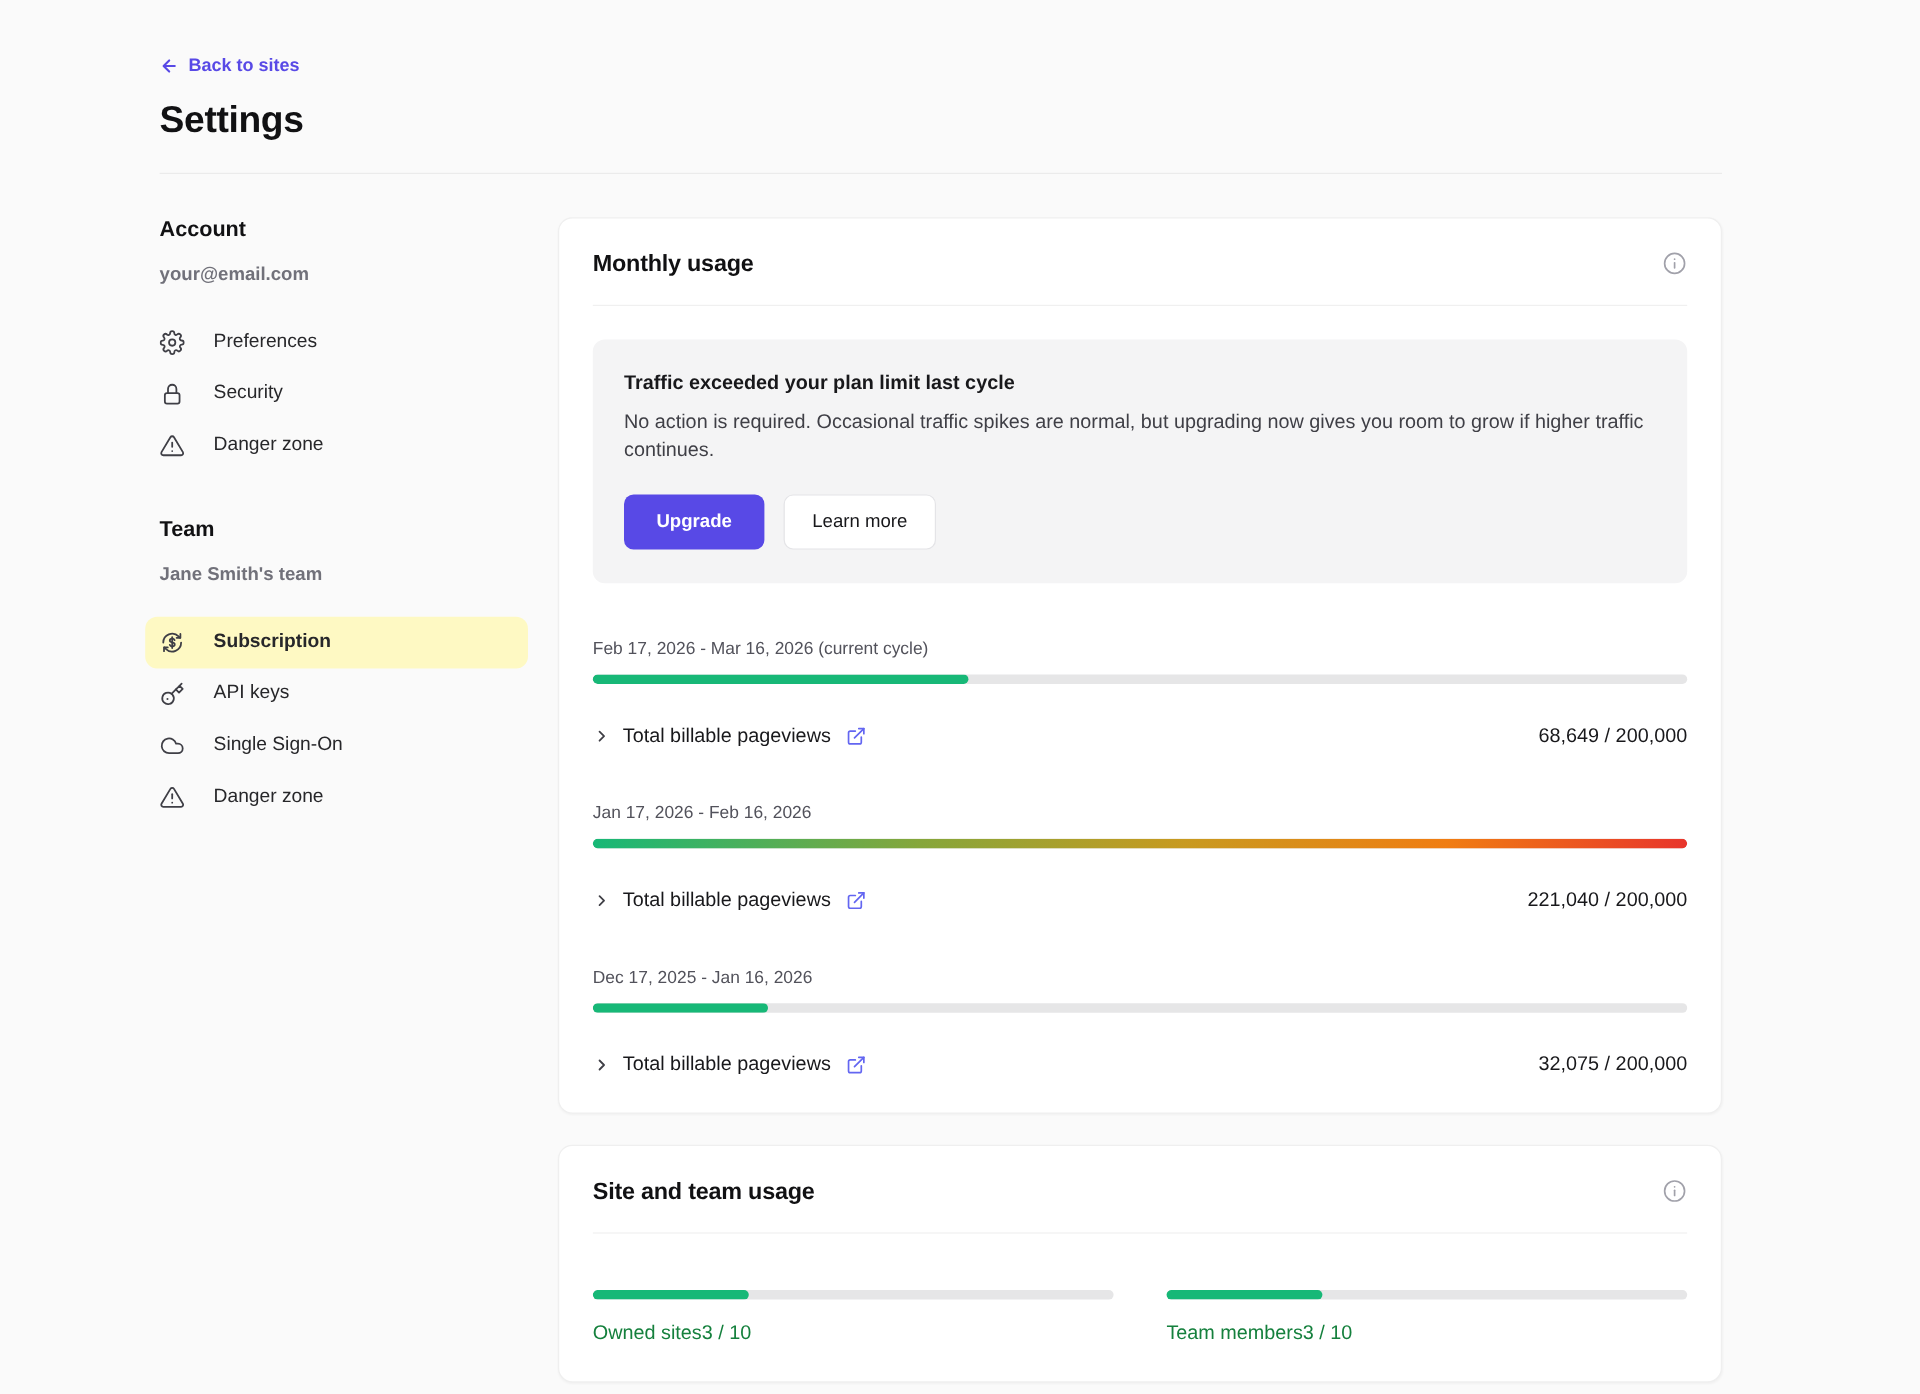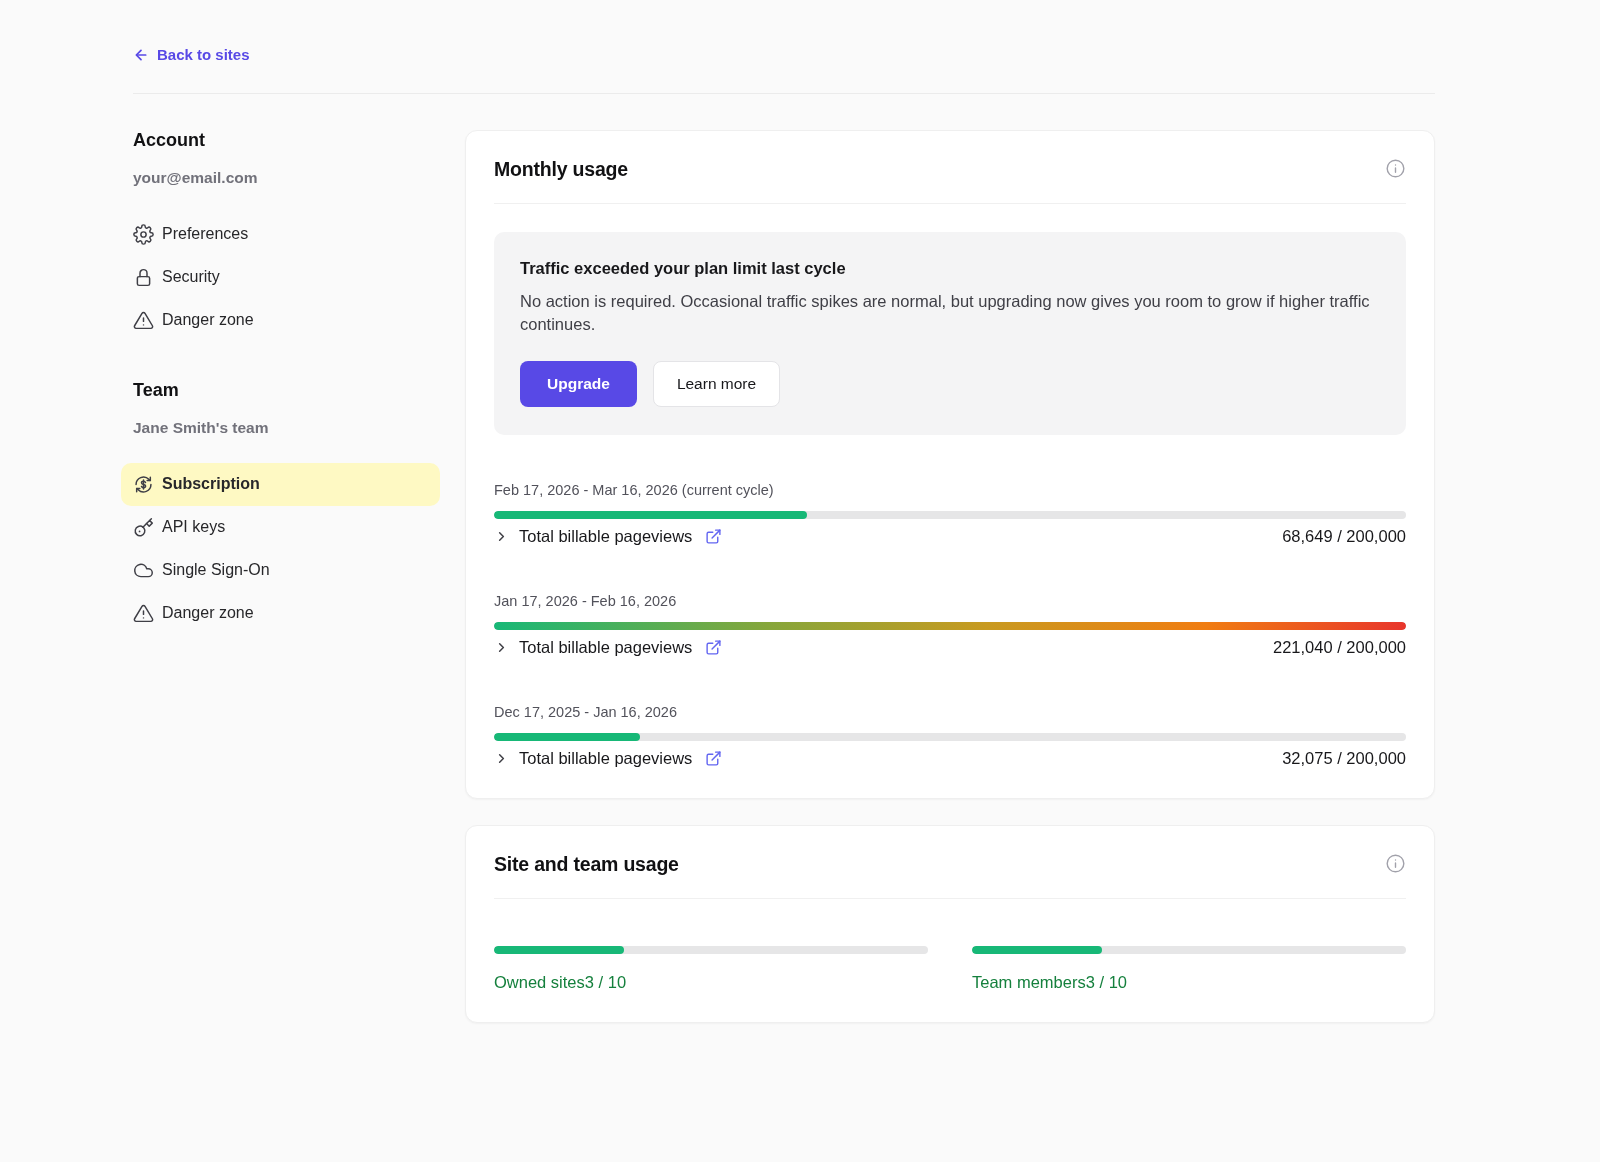--- a/index.html
+++ b/index.html
@@ -25,21 +25,21 @@
   
   .content { display: flex; margin-top: 36px; align-items: flex-start; }
   .sidebar { width: 307px; flex: 0 0 307px; }
   .main { flex: 1; margin-left: 25px; }
 
   
   .side-section-title { font-size: 18px; font-weight: 700; color: #111113; }
   .side-section-sub { margin-top: 18px; font-size: 15.5px; color: #71717a; font-weight: bold; }
   .side-nav { margin-top: 26px; display: flex; flex-direction: column; }
   .side-item {
-    display: flex; align-items: center; gap: 8px;
+    display: flex; align-items: center; gap: 24px;
     padding: 11px 12px; margin-left: -12px; margin-right: 0;
     border-radius: 10px; cursor: pointer;
     font-size: 16px; color: #27272a;
   }
   .side-item .icon { width: 21px; height: 21px; color: #3f3f46; flex: 0 0 21px; }
   .side-item .icon svg { width: 21px; height: 21px; display: block; }
   .side-item.active { background: #fef9c3; font-weight: 700; }
   .side-gap { height: 38px; }
 
   
@@ -79,21 +79,21 @@
   .cycle-period { font-size: 14.5px; color: #52525b; }
   .meter-track {
     margin-top: 13px; height: 8px; border-radius: 4px;
     background: #e6e6e7; overflow: hidden;
   }
   .meter-fill { height: 100%; border-radius: 4px; background: #17b877; }
   .meter-fill.gradient {
     background: linear-gradient(90deg, #17b877 0%, #86a63b 30%, #c89a20 54%, #f07d12 78%, #e8352c 100%);
   }
   .cycle-row {
-    margin-top: 8px; display: flex; align-items: flex-start; justify-content: space-between; gap: 42px;
+    margin-top: 34px; display: flex; align-items: flex-start; justify-content: space-between; gap: 42px;
   }
   .cycle-left { display: flex; align-items: center; gap: 10px; cursor: pointer; }
   .chev { color: #3f3f46; line-height: 0; }
   .chev svg { width: 15px; height: 15px; }
   .cycle-label { font-size: 16.5px; color: #18181b; }
   .ext-link { color: #6366f1; line-height: 0; margin-left: 3px; cursor: pointer; background: none; border: none; padding: 0; }
   .ext-link svg { width: 17px; height: 17px; }
   .cycle-value { font-size: 16.5px; color: #18181b; }
 
   
@@ -112,20 +112,21 @@
   
   <a class="back-link">
     <span class="icon">
       <svg width="16" height="16" viewBox="0 0 24 24" fill="none" stroke="currentColor" stroke-width="2.6" stroke-linecap="round" stroke-linejoin="round">
           <line x1="19" y1="12" x2="6" y2="12"></line>
           <polyline points="12 19 5 12 12 5"></polyline>
         </svg>
     </span>
     <span>Back to sites</span>
   </a>
+  <div class="page-title">Settings</div>
   <hr class="header-divider">
 
   <div class="content">
 
     <div class="sidebar">
 
       <div class="side-section-title">Account</div>
       <div class="side-section-sub">your@email.com</div>
 
       <div class="side-nav">

